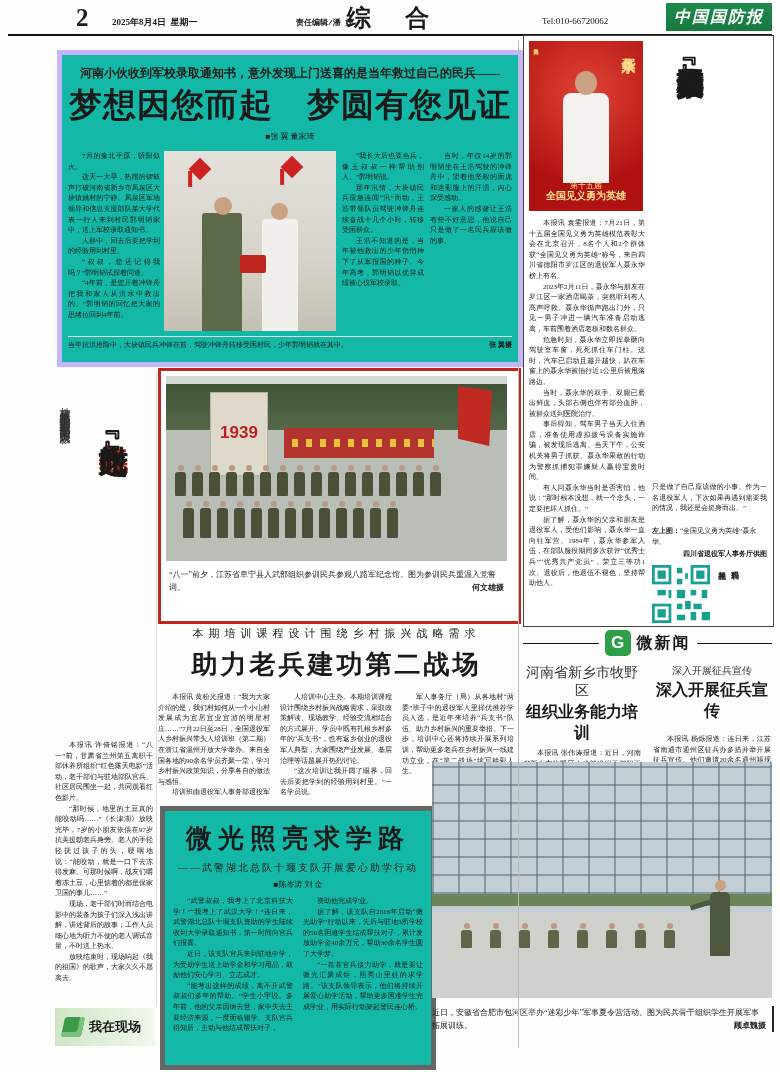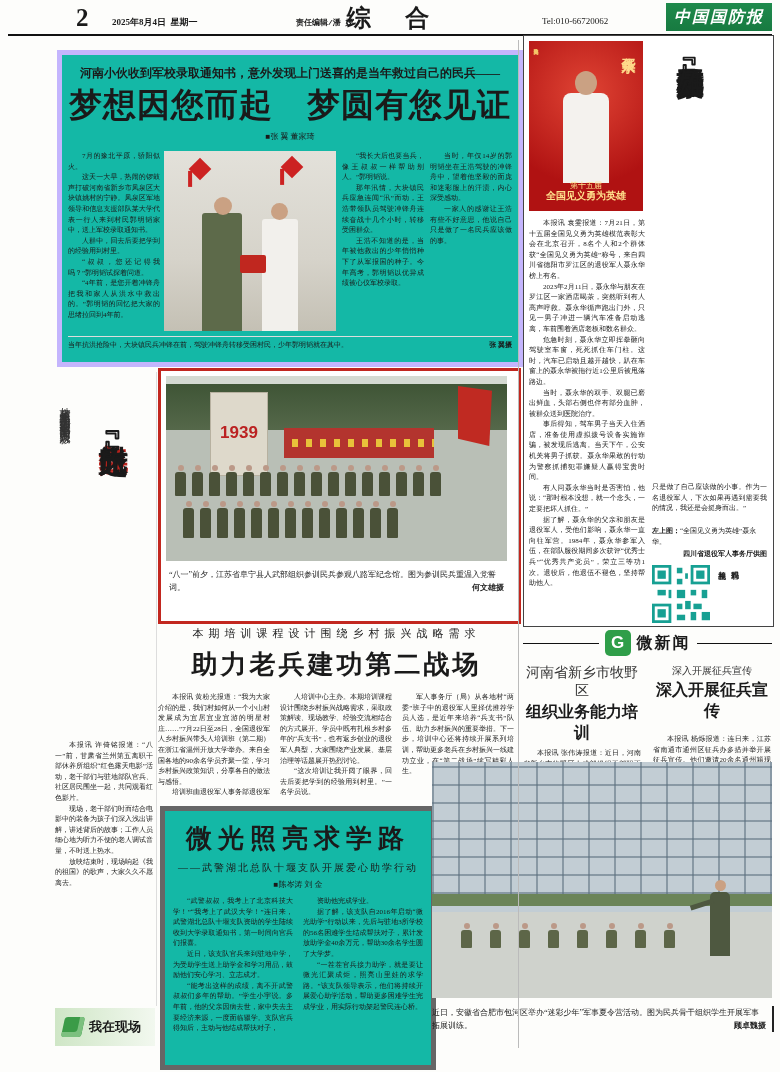--- a/index.html
+++ b/index.html
@@ -84,20 +84,21 @@
   </div>
 </div>
 
 <div class="abs" style="left:55px;top:372px;width:100px;height:635px;">
   <div class="abs vert" style="left:2px;top:26px;height:330px;font-size:11px;letter-spacing:1px;color:#333;">甘肃省兰州第五离职干部休养所组织老干部与居民一同露天观影</div>
   <div class="abs vert sans bold" style="left:44px;top:50px;height:330px;font-size:29px;line-height:1;">
     <span style="color:#b9221c;">共赴红色</span><span>『时光之旅』</span>
   </div>
   <div class="abs body-text" style="left:0;top:368px;width:98px;height:262px;">
       <p class="para">本报讯  许倚铭报道：“八一”前，甘肃省兰州第五离职干部休养所组织“红色露天电影”活动，老干部们与驻地部队官兵、社区居民围坐一起，共同观看红色影片。</p>
+      <p class="para">“那时候，地里的土豆真的能咬动吗……”《长津湖》放映完毕，7岁的小朋友依偎在97岁抗美援朝老兵身旁。老人的手轻轻抚过孩子的头，哽咽地说：“能咬动，就是一口下去冻得发麻。可那时候啊，战友们嚼着冻土豆，心里惦着的都是保家卫国的事儿……”</p>
       <p class="para">现场，老干部们时而结合电影中的装备为孩子们深入浅出讲解，讲述背后的故事；工作人员细心地为听力不便的老人调试音量，不时送上热水。</p>
       <p class="para">放映结束时，现场响起《我的祖国》的歌声，大家久久不愿离去。</p>
     </div>
 </div>
 
 <div class="abs" style="left:55px;top:1008px;width:100px;height:38px;background:linear-gradient(90deg,#cfe6c6,#f2f8ef);display:flex;align-items:center;">
   <div style="width:20px;height:20px;background:#3b9b47;margin:0 6px 0 8px;transform:skewX(-12deg);border-radius:3px;box-shadow:inset -5px -5px 0 #7cc07f;"></div>
   <div class="sans bold" style="font-size:13px;">我在现场</div>
 </div>
 

